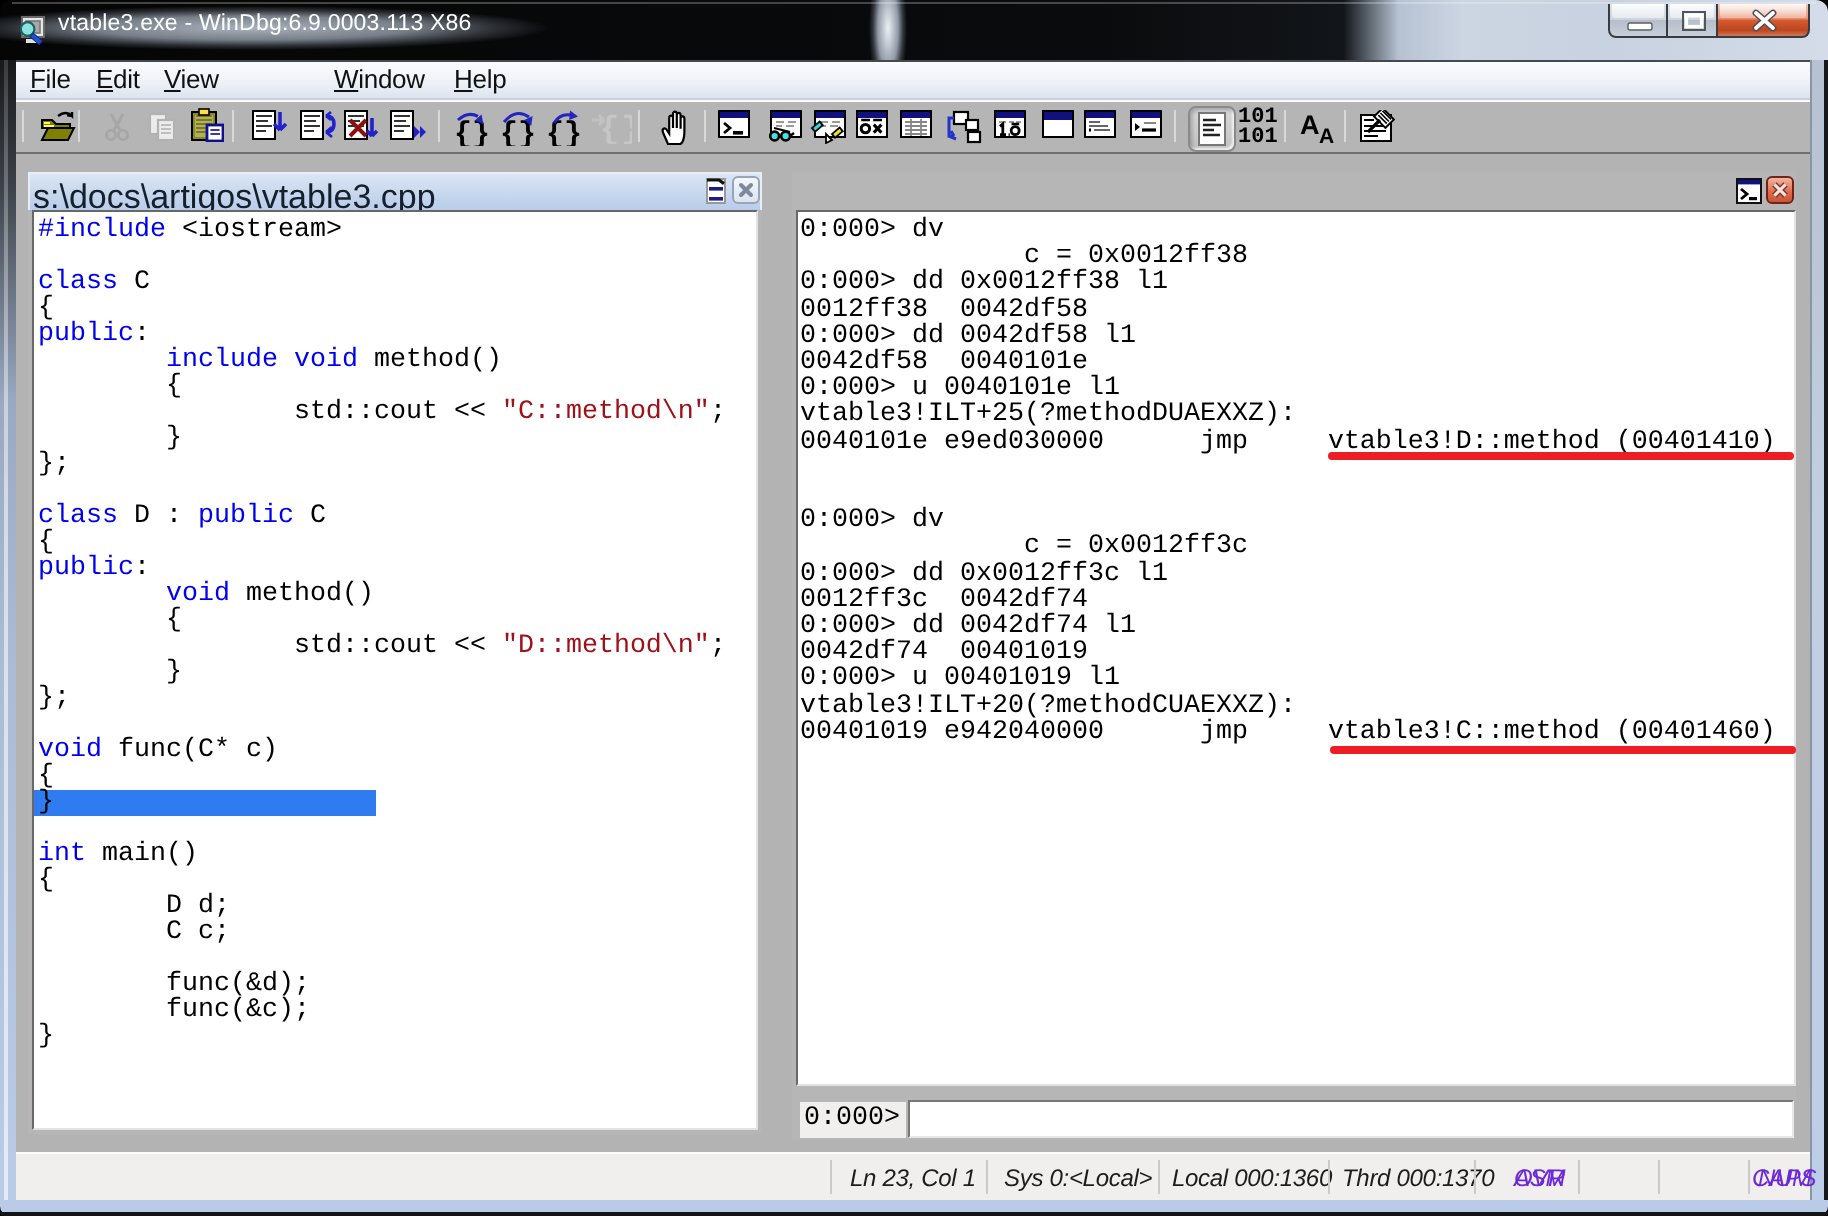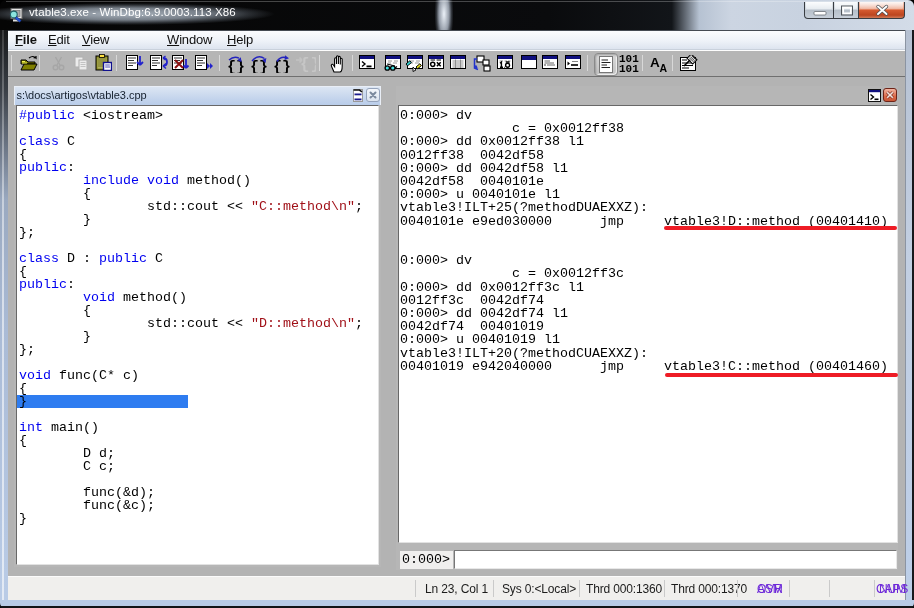--- a/index.html
+++ b/index.html
@@ -41,37 +41,37 @@
 .menu-item { position:absolute; top:1px; font-size:13px; color:#101010; letter-spacing:-0.15px; }
 .menu-item span { text-decoration:underline; }
 
 #toolbar { left:8px; top:50px; width:897px; height:27px; background:#b5b5b5; border-top:1px solid #fdfdfd; border-bottom:1px solid #6f6f6f; }
 .tsep { position:absolute; top:4px; width:1px; height:16px; background:#8c8c8c; border-right:1px solid #d8d8d8; }
 .ticon { position:absolute; top:4px; }
 
 #mdi { left:8px; top:77px; width:897px; height:499px; background:#b3b3b3; }
 .child { position:absolute; background:#b6b6b6; }
 .ctitle { position:absolute; left:0; top:0; right:0; height:19px; background:linear-gradient(#dce6f3,#c2d3ec 70%,#b9cdea); border:1px solid #e9eef6; border-bottom:none; }
-.ctitle .txt { position:absolute; left:1.5px; top:1.5px; font-size:11px; color:#15202e; }
+.ctitle .txt { position:absolute; left:1.5px; top:1.5px; font-size:17px; color:#15202e; }
 .ccontent { position:absolute; background:#fff; border-top:1.5px solid #686868; border-left:1.5px solid #686868; border-right:1px solid #e2e2e2; border-bottom:1px solid #e2e2e2; }
 #src-win { left:6px; top:9px; width:367px; height:481px; }
 #cmd-win { left:388px; top:9px; width:502px; height:484px; }
 
 #src-pre { left:5px; top:22.9px; line-height:13px; }
 #cmd-pre { left:4px; top:23px; line-height:13.2px; }
 #hl-bar { left:2.5px; top:308.5px; width:171px; height:13px; background:#2e7cf0; }
 .redline { position:absolute; height:4px; background:#ee1c25; border-radius:2px; }
 
 #prompt-row { position:absolute; left:3.5px; top:464px; height:19px; }
 #prompt-label { position:absolute; left:0; top:1px; width:53px; height:18px; background:#f0efee; line-height:18px; padding-left:2.5px; }
 #prompt-input { position:absolute; left:54px; top:0; width:443px; height:19px; background:#fff; border:1px solid #777; border-right-color:#e8e8e8; border-bottom-color:#e8e8e8; }
 
 #statusbar { left:8px; top:576px; width:897px; height:24px; background:#f0efed; border-top:1px solid #fbfbfb; }
 .ssep { position:absolute; top:3px; width:1px; height:17px; background:#cacaca; }
-.sitem { position:absolute; top:5px; font-size:12px; color:#1c1c1c; letter-spacing:-0.15px; }
+.sitem { position:absolute; top:5px; font-size:12px; color:#1c1c1c; letter-spacing:-0.15px;font-style:italic; }
 .sgray { color:#6d28d9; }
 </style>
 </head>
 <body>
 <div id="stage">
 
   <div id="titlebar" class="abs">
     <div class="topline abs"></div>
   </div>
   <div id="title-icon" class="abs" style="left:9px; top:7px; width:15px; height:16px;">
@@ -112,21 +112,21 @@
   </div>
 
   <div id="frame-left" class="abs">
       <div class="streak abs"></div>
     </div>
   <div id="frame-right" class="abs">
       <div class="dark"></div>
     </div>
 
   <div id="menubar" class="abs">
-    <div class="menu-item" style="left:7px;font-weight:bold;"><span>F</span>ile</div>
+    <div class="menu-item" style="left:7px;"><span>F</span>ile</div>
     <div class="menu-item" style="left:40px;"><span>E</span>dit</div>
     <div class="menu-item" style="left:74px;"><span>V</span>iew</div>
     <div class="menu-item" style="left:110px;margin-top:42px;"><span>D</span>ebug</div>
     <div class="menu-item" style="left:159px;"><span>W</span>indow</div>
     <div class="menu-item" style="left:219px;"><span>H</span>elp</div>
   </div>
 
   <div id="toolbar" class="abs">
     <div class="tsep" style="left:2.5px;"></div>
     <div class="ticon" style="left:11px;">
@@ -359,21 +359,21 @@
   </div>
 
   <div id="mdi" class="abs">
 
     <div id="src-win" class="child">
       <div class="ctitle">
           <div class="txt">s:\docs\artigos\vtable3.cpp</div>
         </div>
       <div class="ccontent" style="left:2px; top:19px; width:363px; height:460px;"></div>
       <div id="hl-bar" class="abs"></div>
-      <pre id="src-pre" class="abs mono"><span class="k">#public</span> &lt;iostream&gt;
+      <pre id="src-pre" class="abs mono"><span class="k">#include</span> &lt;iostream&gt;
 
 <span class="k">class</span> C
 {
 <span class="k">public</span>:
         <span class="k">include</span> <span class="k">void</span> method()
         {
                 std::cout &lt;&lt; <span class="s">"C::method\n"</span>;
         }
 };
 
@@ -462,21 +462,21 @@
       </div>
     </div>
   </div>
 
   <div id="statusbar" class="abs">
     <div class="ssep" style="left:407px;"></div>
     <div class="sitem" style="left:417px;">Ln 23, Col 1</div>
     <div class="ssep" style="left:485px;"></div>
     <div class="sitem" style="left:494px;">Sys 0:&lt;Local&gt;</div>
     <div class="ssep" style="left:571px;"></div>
-    <div class="sitem" style="left:578px;">Thrd 000:1360</div>
+    <div class="sitem" style="left:578px;">Local 000:1360</div>
     <div class="ssep" style="left:656px;"></div>
     <div class="sitem" style="left:663px;">Thrd 000:1370</div>
     <div class="ssep" style="left:729px;"></div>
     <div class="sitem sgray" style="left:749px;">ASM</div>
     <div class="ssep" style="left:781px;"></div>
     <div class="sitem sgray" style="left:749px;">OVR</div>
     <div class="ssep" style="left:821px;"></div>
     <div class="sitem sgray" style="left:827px;margin-left:41px;">CAPS</div>
     <div class="ssep" style="left:866px;"></div>
     <div class="sitem sgray" style="left:871px;">NUM</div>

